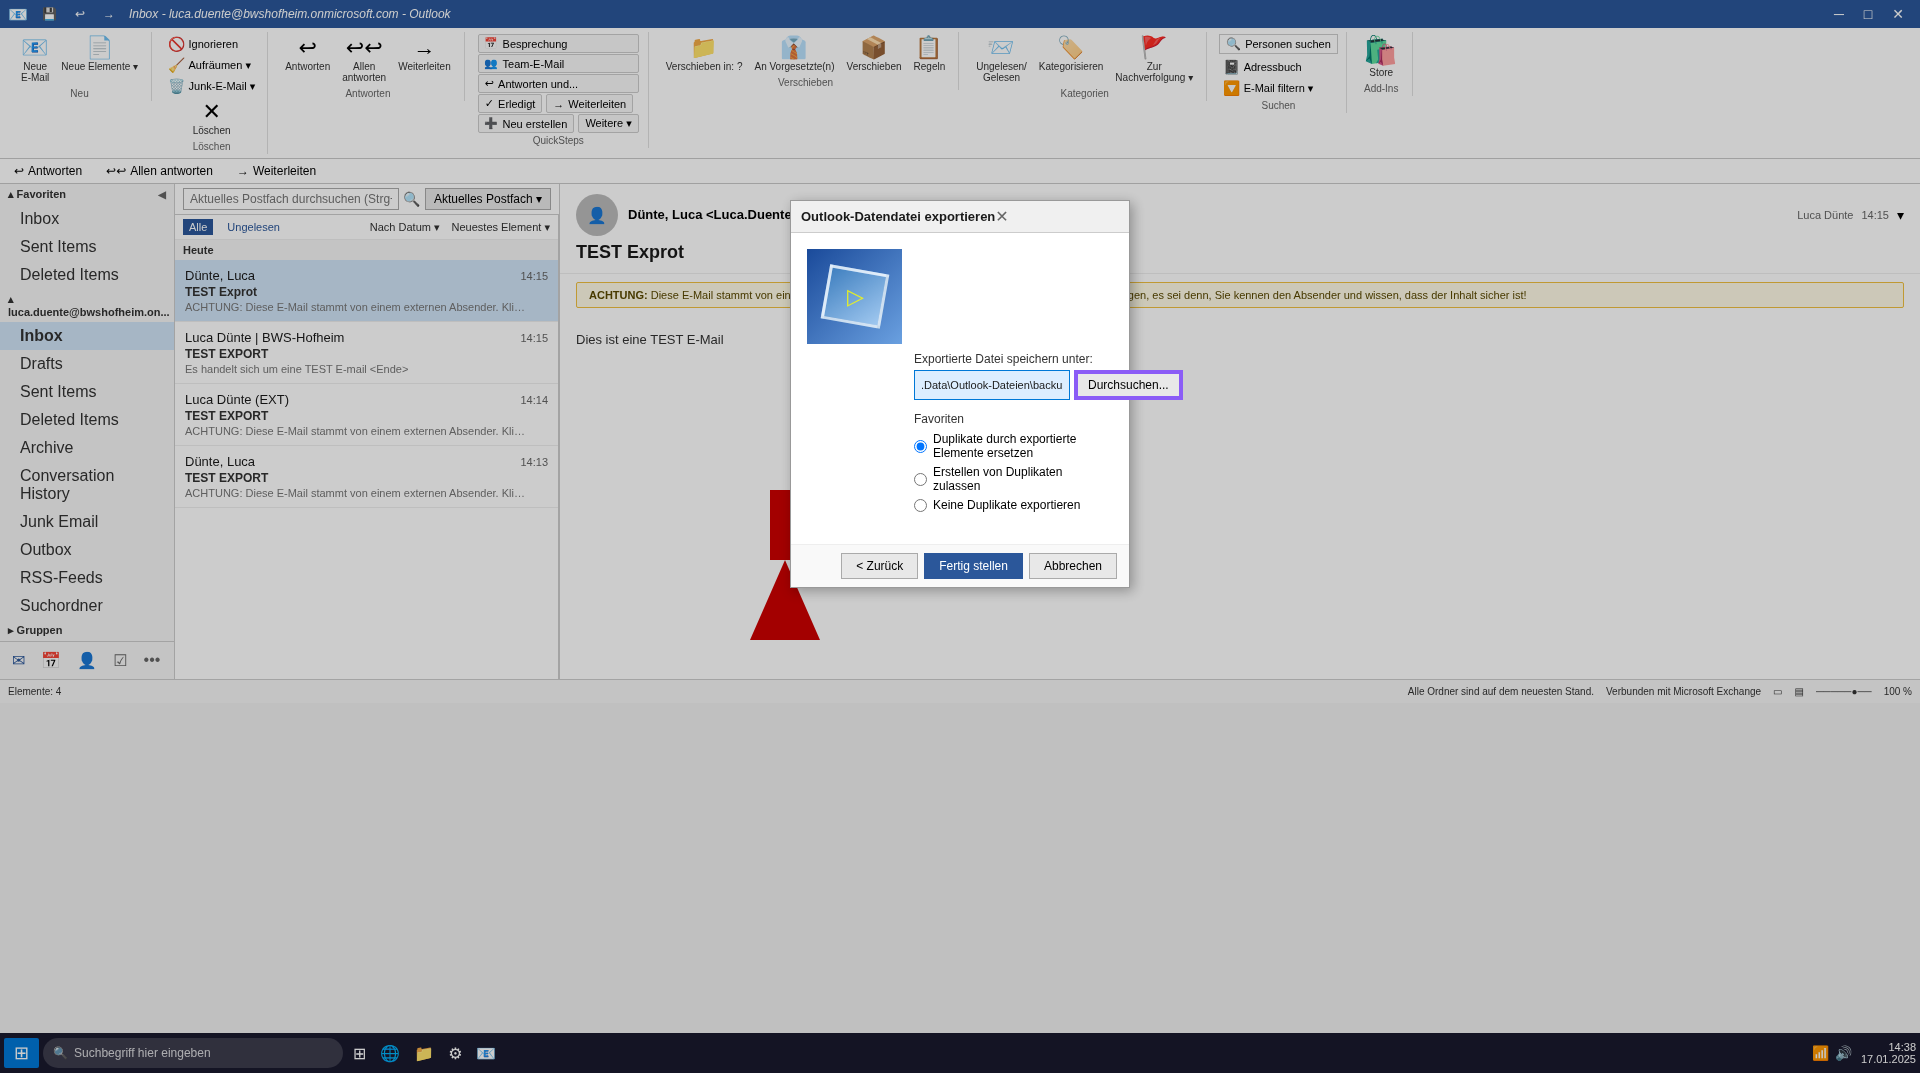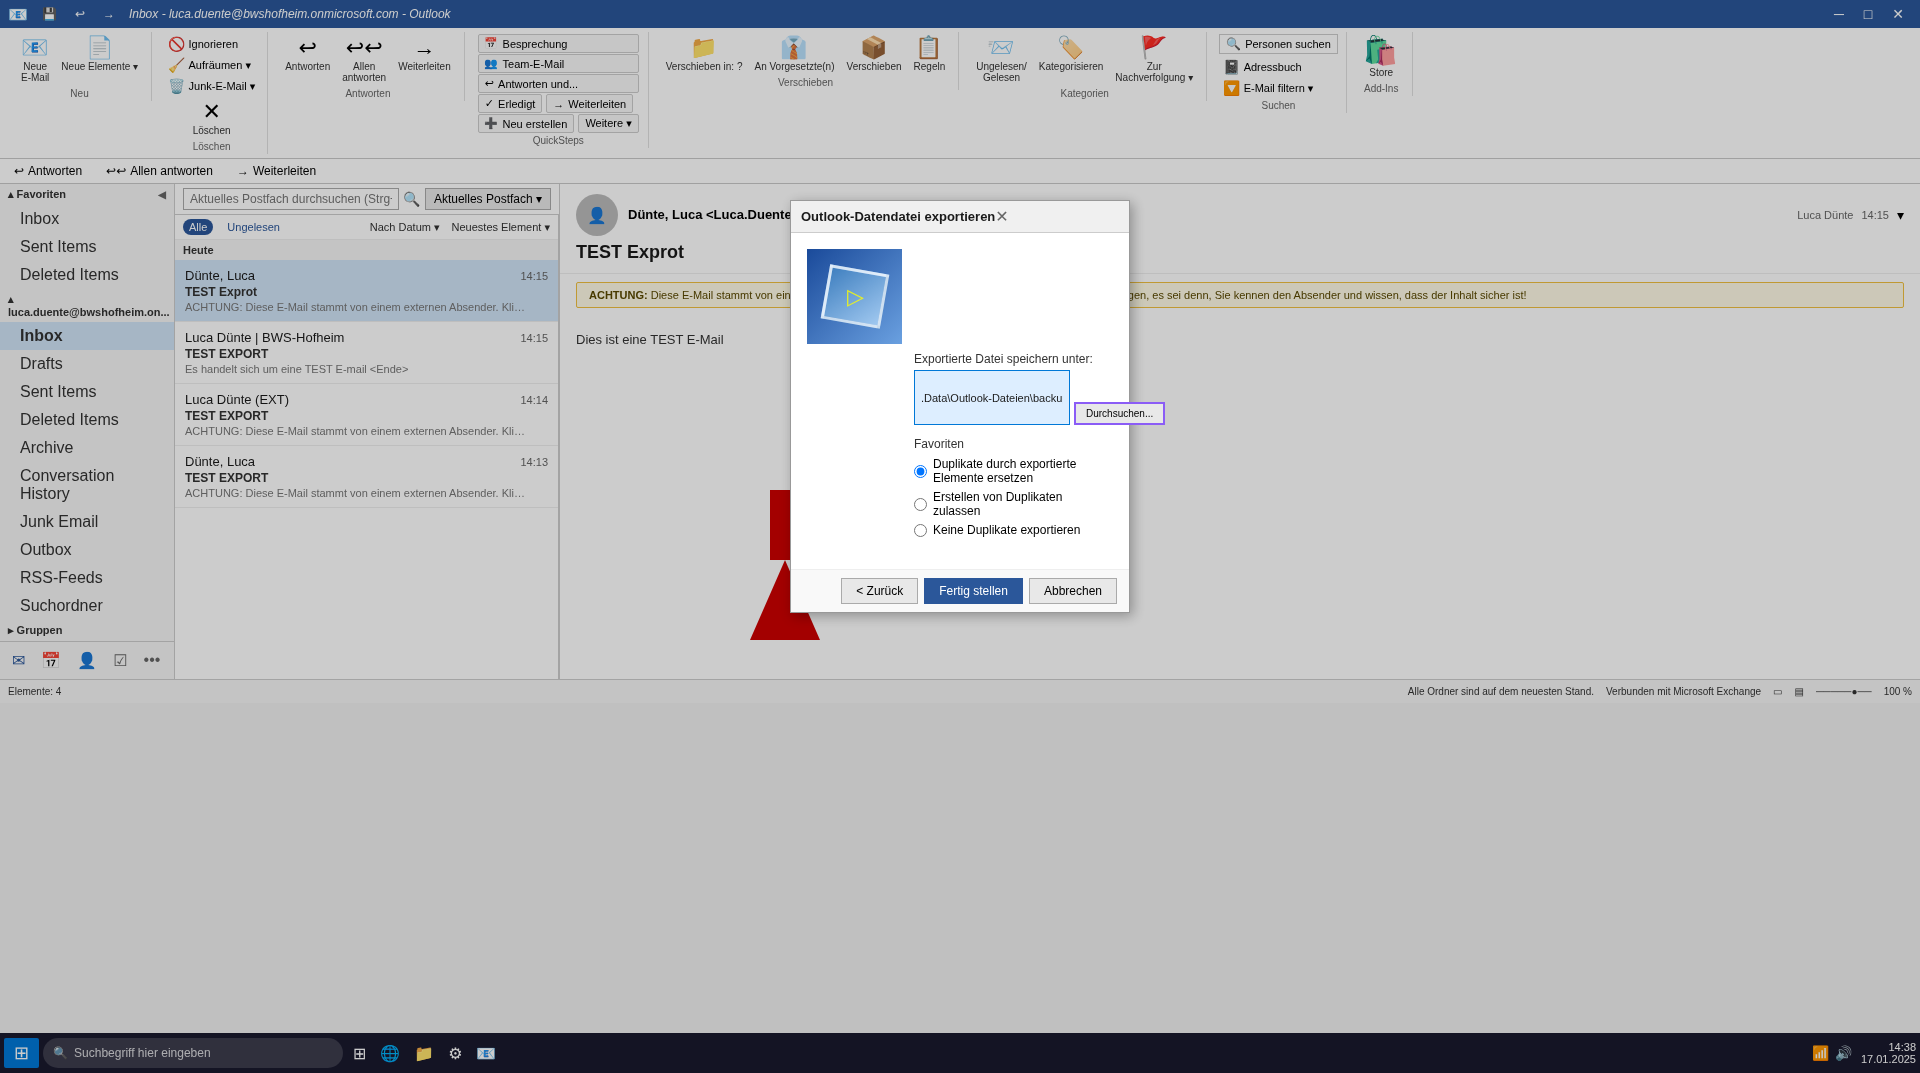--- a/index.html
+++ b/index.html
@@ -41,21 +41,21 @@
     .sidebar-item.active { background: #d0e4f7; font-weight: bold; }
 
     
     .search-bar { background: white; border-bottom: 1px solid #ccc; padding: 4px 8px; display: flex; gap: 4px; align-items: center; }
     .search-input { flex: 1; border: 1px solid #aaa; padding: 3px 6px; font-size: 12px; }
     .search-scope { padding: 3px 8px; background: #e8e8e8; border: 1px solid #aaa; cursor: pointer; font-size: 12px; }
 
     
     .email-list-pane { width: 380px; border-right: 1px solid #ccc; display: flex; flex-direction: column; background: white; }
     .email-list-header { display: flex; align-items: center; padding: 4px 8px; border-bottom: 1px solid #eee; gap: 8px; }
-    .filter-btn { font-size: 11px; color: #2b579a; cursor: pointer; padding: 2px 6px; border-radius: 8px; }
+    .filter-btn { font-size: 11px; color: #2b579a; cursor: pointer; padding: 2px 6px; border-radius: 0; }
     .filter-btn.active { background: #2b579a; color: white; }
     .sort-btn { margin-left: auto; font-size: 11px; color: #333; cursor: pointer; }
     .email-group-label { font-size: 11px; font-weight: bold; color: #333; padding: 4px 8px; background: #f5f5f5; }
     .email-item { padding: 8px 10px; border-bottom: 1px solid #eee; cursor: pointer; }
     .email-item.selected { background: #d0e4f7; }
     .email-item-top { display: flex; justify-content: space-between; align-items: baseline; }
     .email-sender { font-size: 13px; color: #1a1a1a; }
     .email-time { font-size: 11px; color: #666; }
     .email-subject { font-size: 12px; color: #333; margin: 2px 0; font-weight: bold; }
     .email-preview { font-size: 11px; color: #777; white-space: nowrap; overflow: hidden; text-overflow: ellipsis; max-width: 340px; }
@@ -86,21 +86,21 @@
     
     .modal-overlay { position: fixed; top: 0; left: 0; right: 0; bottom: 0; background: rgba(0,0,0,0.2); display: flex; align-items: flex-start; justify-content: center; z-index: 1000; padding-top: 200px; }
     .modal { background: white; border: 1px solid #999; box-shadow: 3px 3px 12px rgba(0,0,0,0.3); width: 340px; }
     .modal-title-bar { background: #f0f0f0; border-bottom: 1px solid #ccc; padding: 6px 10px; display: flex; align-items: center; }
     .modal-title { font-size: 13px; font-weight: bold; color: #1a1a1a; }
     .modal-close { cursor: pointer; font-size: 16px; color: #666; }
     .modal-body { padding: 16px; }
     .modal-field-label { font-size: 12px; color: #333; margin-bottom: 4px; clear: both; }
     .modal-field-row { display: flex; gap: 4px; margin-bottom: 12px; }
     .modal-input { flex: 1; border: 1px solid #0078d7; background: #ddeeff; padding: 4px 6px; font-size: 11px; color: #1a1a1a; }
-    .modal-browse-btn { padding: 4px 10px; background: #e8e8e8; border: 2px solid #8b5cf6; font-size: 10px; cursor: pointer; white-space: nowrap; margin-top: 32px; }
+    .modal-browse-btn { padding: 4px 10px; background: #e8e8e8; border: 4px solid #8b5cf6; font-size: 12px; cursor: pointer; white-space: nowrap; }
     .modal-section-label { font-size: 12px; color: #333; margin-bottom: 6px; font-weight: normal; }
     .modal-radio-group { display: flex; flex-direction: column; gap: 5px; margin-bottom: 16px; }
     .modal-radio-item { display: flex; align-items: center; gap: 6px; font-size: 12px; cursor: pointer; }
     .modal-footer { border-top: 1px solid #eee; padding: 8px 12px; display: flex; justify-content: flex-end; gap: 6px; background: #f9f9f9; }
     .modal-btn { padding: 5px 14px; font-size: 12px; cursor: pointer; border: 1px solid #aaa; background: #e8e8e8; }
     .modal-btn.primary { background: #2b579a; color: white; border-color: #2b579a; }
 
     
     .arrow-annotation { position: fixed; left: 750px; top: 490px; z-index: 999; pointer-events: none; }
     .arrow-up { width: 0; height: 0; border-left: 35px solid transparent; border-right: 35px solid transparent; border-bottom: 80px solid #cc0000; margin: 0 auto; }

